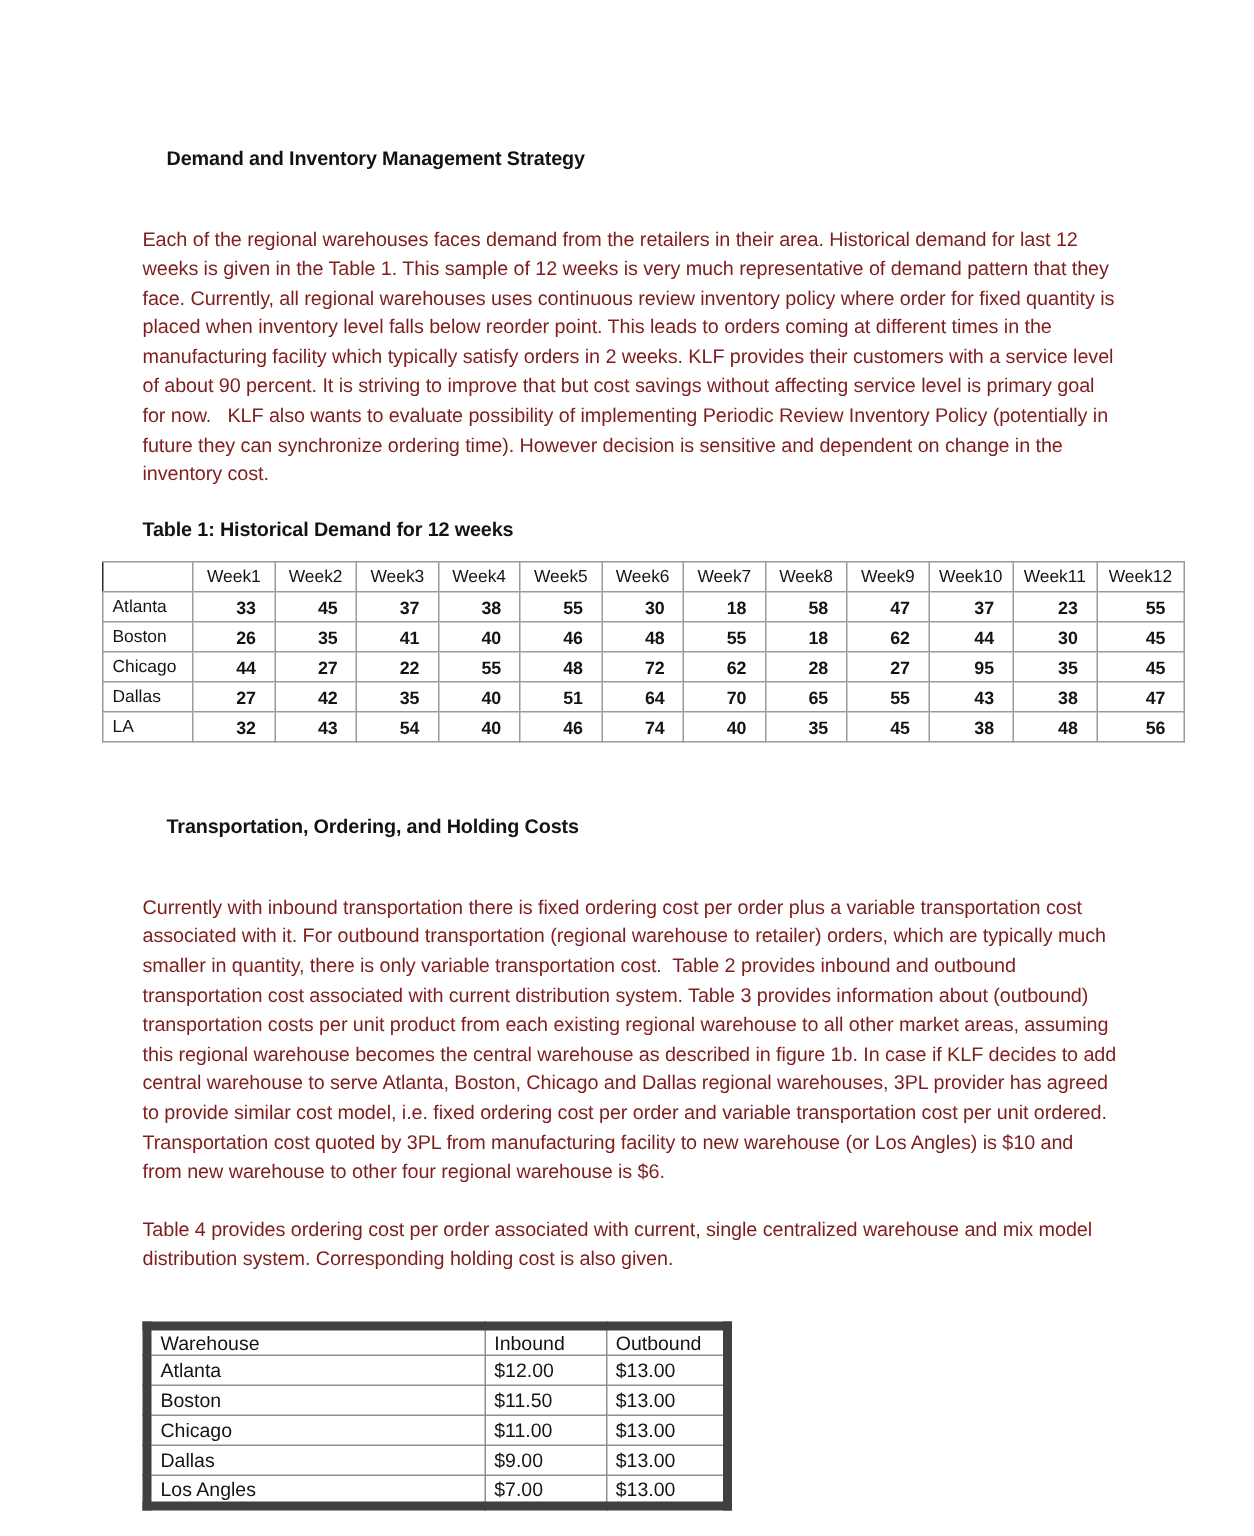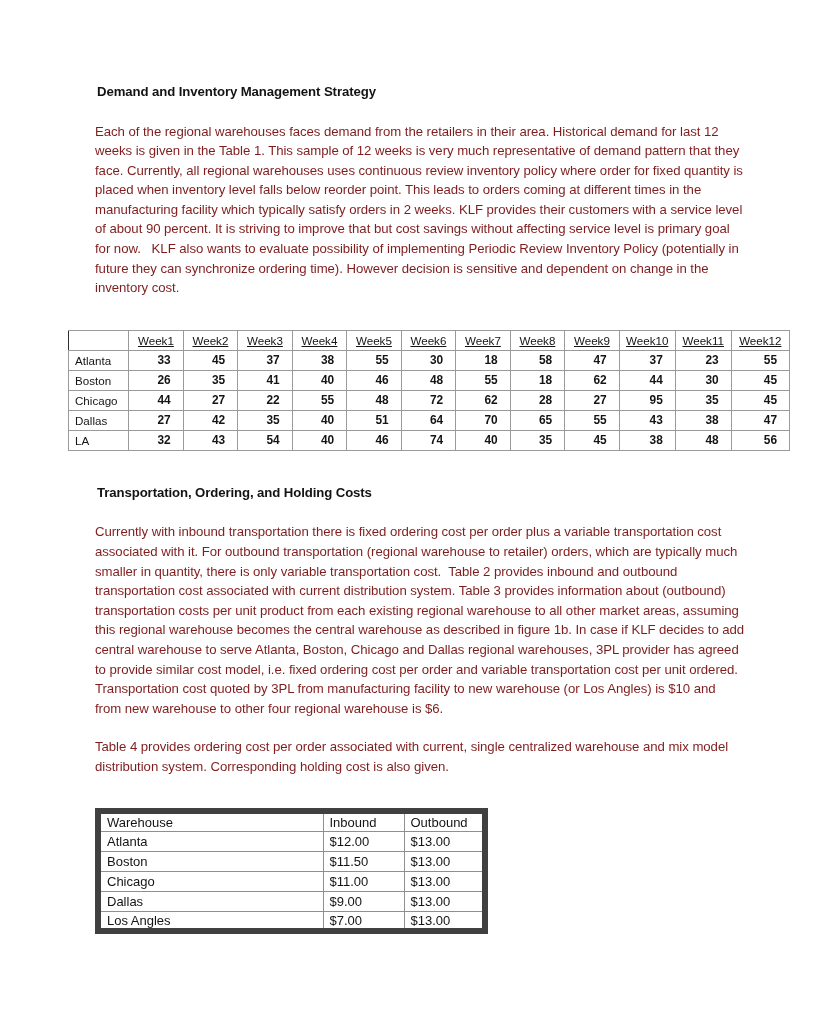--- a/index.html
+++ b/index.html
@@ -21,21 +21,21 @@
     box-sizing: border-box;
     padding: 82px 46px 0 95px;
     background: #ffffff;
     overflow: hidden;
   }
   .section-heading {
     font-size: 13.2px;
     font-weight: bold;
     color: #131313;
     letter-spacing: -0.1px;
-    margin: 2px;
+    margin: 16px;
     line-height: 1.25;
   }
   p.body-text {
     font-size: 13.2px;
     line-height: 19.6px;
     color: #7f1d1d;
     margin: 0;
     letter-spacing: -0.05px;
     text-align: left;
     width: 650px;
@@ -67,21 +67,20 @@
     padding: 0 5px;
     font-weight: normal;
     color: #141414;
     box-sizing: border-box;
     overflow: hidden;
     white-space: nowrap;
   }
   .demand-table thead th {
     text-align: center;
     font-size: 11.6px;
-    text-decoration: underline;
   }
   .demand-table thead th.corner { border-left: 1px solid #2e2e2e; }
   .demand-table td.rowlabel {
     text-align: left;
     width: 62px;
     font-size: 11.6px;
     padding-left: 6px;
   }
   .demand-table td.num {
     text-align: right;
@@ -120,20 +119,21 @@
 <div class="page">
 
   <h2 class="section-heading">Demand and Inventory Management Strategy</h2>
 
   <div class="spacer-para"></div>
 
   <p class="body-text">Each of the regional warehouses faces demand from the retailers in their area. Historical demand for last 12 weeks is given in the Table 1. This sample of 12 weeks is very much representative of demand pattern that they face. Currently, all regional warehouses uses continuous review inventory policy where order for fixed quantity is placed when inventory level falls below reorder point. This leads to orders coming at different times in the manufacturing facility which typically satisfy orders in 2 weeks. KLF provides their customers with a service level of about 90 percent. It is striving to improve that but cost savings without affecting service level is primary goal for now.   KLF also wants to evaluate possibility of implementing Periodic Review Inventory Policy (potentially in future they can synchronize ordering time). However decision is sensitive and dependent on change in the inventory cost.</p>
 
   <div class="spacer-para"></div>
 
+  <div class="table-caption">Table 1: Historical Demand for 12 weeks</div>
 
   <div class="spacer-small"></div>
 
   <table class="demand-table">
     <colgroup id="t1-cols">
         <col style="width: 62px;">
         <col class="wk">
         <col class="wk">
         <col class="wk">
         <col class="wk">

